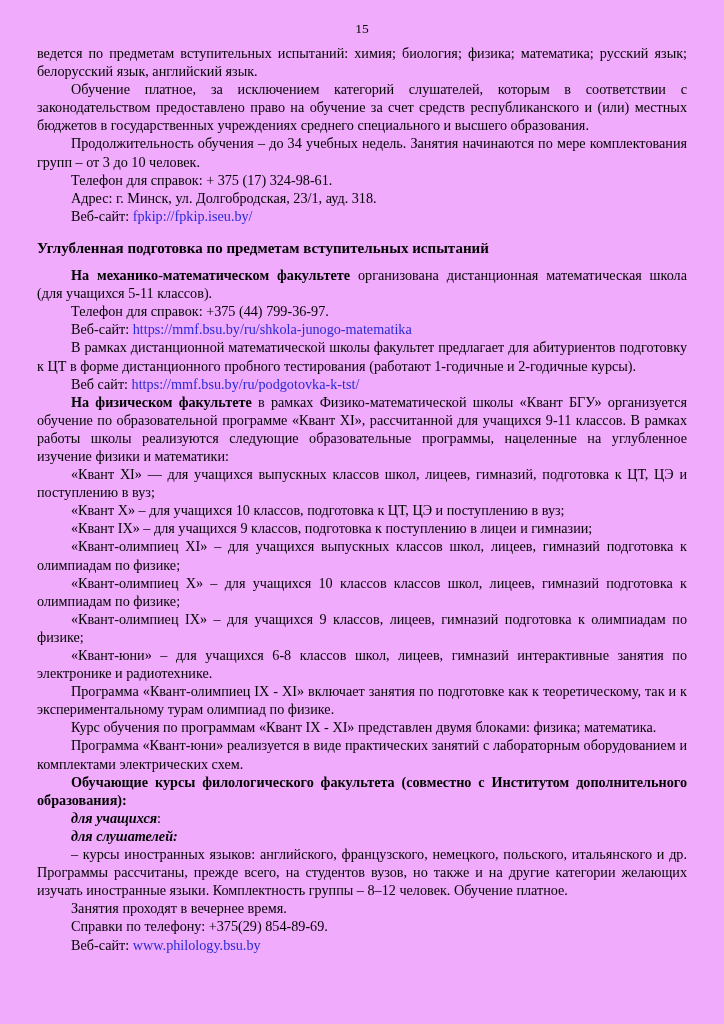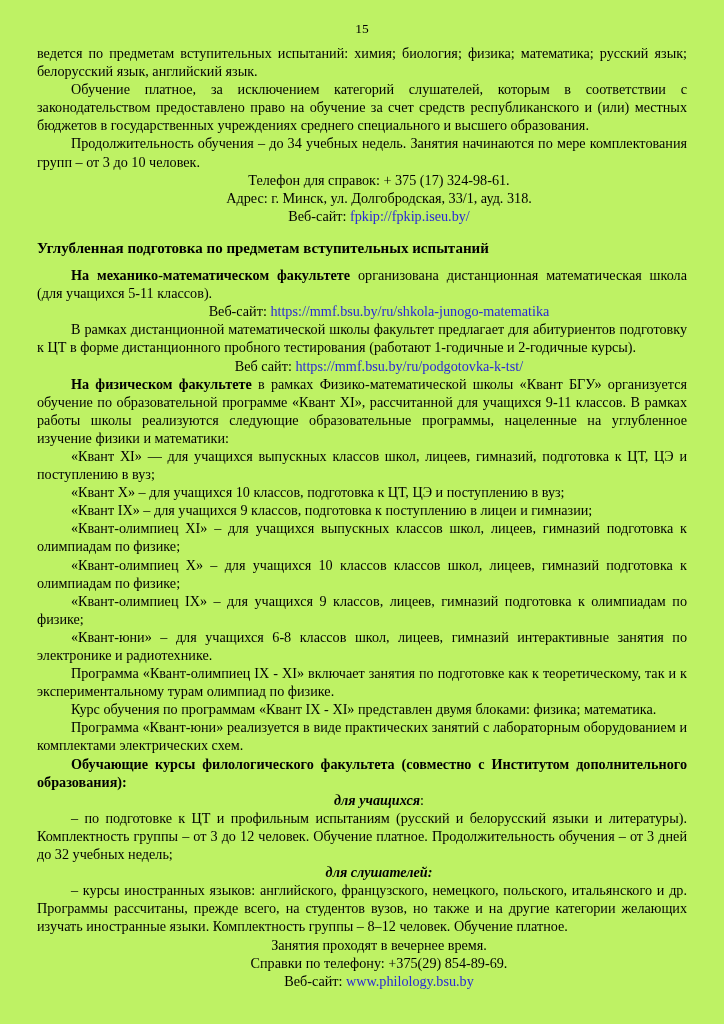--- a/index.html
+++ b/index.html
@@ -12,21 +12,21 @@
     width: 724px;
     height: 1024px;
     overflow: hidden;
     font-family: "Liberation Serif", "DejaVu Serif", serif;
     color: #000000;
   }
   .page {
     position: relative;
     width: 724px;
     height: 1024px;
-    background: #bef264;
+    background: #f0abfc;
     box-sizing: border-box;
   }
   .page-number {
     position: absolute;
     top: 21px;
     left: 0;
     width: 724px;
     text-align: center;
     font-size: 13.5px;
     line-height: 16px;
@@ -45,21 +45,21 @@
     text-align: justify;
     text-justify: inter-word;
     text-indent: 34px;
     hyphens: none;
     word-spacing: 0px;
   }
   p.noindent {
     text-indent: 0;
   }
   p.flush {
-    text-align: center;
+    text-align: left;
   }
   h2.section-heading {
     margin: 0;
     padding-top: 14px;
     padding-bottom: 9px;
     font-size: 15px;
     line-height: 18.1px;
     font-weight: bold;
     text-align: left;
     text-indent: 0;
@@ -76,41 +76,41 @@
 
 <div class="page">
 
   <div class="page-number">15</div>
 
   <div class="body-col" id="body-col">
       <p class="para noindent" id="p-subjects"><span>ведется по предметам вступительных испытаний: химия; биология; физика; математика; русский язык; белорусский язык, английский язык.</span></p>
       <p class="para" id="p-paid-training"><span>Обучение платное, за исключением категорий слушателей, которым в соответствии с законодательством предоставлено право на обучение за счет средств республиканского и (или) местных бюджетов в государственных учреждениях среднего специального и высшего образования.</span></p>
       <p class="para" id="p-duration"><span>Продолжительность обучения – до 34 учебных недель. Занятия начинаются по мере комплектования групп – от 3 до 10 человек.</span></p>
       <p class="para flush" id="p-phone-fpkip"><span>Телефон для справок: + 375 (17) 324-98-61.</span></p>
-      <p class="para flush" id="p-address-fpkip"><span>Адрес: г. Минск, ул. Долгобродская, 33/1, ауд. 318.</span></p>
+      <p class="para flush" id="p-address-fpkip"><span>Адрес: г. Минск, ул. Долгобродская, 23/1, ауд. 318.</span></p>
       <p class="para flush" id="p-web-fpkip"><span>Веб-сайт: </span><a class="link" href="#">fpkip://fpkip.iseu.by/</a></p>
       <h2 class="section-heading" id="h-advanced-prep"><span>Углубленная подготовка по предметам вступительных испытаний</span></h2>
       <p class="para" id="p-mechmat"><span class="b">На механико-математическом факультете</span><span> организована дистанционная математическая школа (для учащихся 5-11 классов).</span></p>
+      <p class="para flush" id="p-phone-mmf"><span>Телефон для справок: +375 (44) 799-36-97.</span></p>
       <p class="para flush" id="p-web-mmf-1"><span>Веб-сайт: </span><a class="link" href="#">https://mmf.bsu.by/ru/shkola-junogo-matematika</a></p>
       <p class="para" id="p-mmf-ct"><span>В рамках дистанционной математической школы факультет предлагает для абитуриентов подготовку к ЦТ в форме дистанционного пробного тестирования (работают 1-годичные и 2-годичные курсы).</span></p>
       <p class="para flush" id="p-web-mmf-2"><span>Веб сайт: </span><a class="link" href="#">https://mmf.bsu.by/ru/podgotovka-k-tst/</a></p>
       <p class="para" id="p-physics-kvant"><span class="b">На физическом факультете</span><span> в рамках Физико-математической школы «Квант БГУ» организуется обучение по образовательной программе «Квант XI», рассчитанной для учащихся 9-11 классов. В рамках работы школы реализуются следующие образовательные программы, нацеленные на углубленное изучение физики и математики:</span></p>
       <p class="para" id="p-kvant-xi"><span>«Квант XI» — для учащихся выпускных классов школ, лицеев, гимназий, подготовка к ЦТ, ЦЭ и поступлению в вуз;</span></p>
       <p class="para" id="p-kvant-x"><span>«Квант X» – для учащихся 10 классов, подготовка к ЦТ, ЦЭ и поступлению в вуз;</span></p>
       <p class="para" id="p-kvant-ix"><span>«Квант IX» – для учащихся 9 классов, подготовка к поступлению в лицеи и гимназии;</span></p>
       <p class="para" id="p-kvant-olymp-xi"><span>«Квант-олимпиец XI» – для учащихся выпускных классов школ, лицеев, гимназий подготовка к олимпиадам по физике;</span></p>
       <p class="para" id="p-kvant-olymp-x"><span>«Квант-олимпиец X» – для учащихся 10 классов классов школ, лицеев, гимназий подготовка к олимпиадам по физике;</span></p>
       <p class="para" id="p-kvant-olymp-ix"><span>«Квант-олимпиец IX» – для учащихся 9 классов, лицеев, гимназий подготовка к олимпиадам по физике;</span></p>
       <p class="para" id="p-kvant-juni"><span>«Квант-юни» – для учащихся 6-8 классов школ, лицеев, гимназий интерактивные занятия по электронике и радиотехнике.</span></p>
       <p class="para" id="p-program-olymp"><span>Программа «Квант-олимпиец IX - XI» включает занятия по подготовке как к теоретическому, так и к экспериментальному турам олимпиад по физике.</span></p>
       <p class="para" id="p-course-blocks"><span>Курс обучения по программам «Квант IX - XI» представлен двумя блоками: физика; математика.</span></p>
       <p class="para" id="p-program-juni"><span>Программа «Квант-юни» реализуется в виде практических занятий с лабораторным оборудованием и комплектами электрических схем.</span></p>
       <p class="para" id="p-philology-courses"><span class="b">Обучающие курсы филологического факультета (совместно с Институтом дополнительного образования):</span></p>
       <p class="para flush" id="p-for-pupils-label"><span class="bi">для учащихся</span><span>:</span></p>
-      <p class="para" id="p-pupils-detail"><span>– по подготовке к ЦТ и профильным испытаниям (русский и белорусский языки и литературы). Комплектность группы – от 3 до 12 человек. Обучение платное. Продолжительность обучения – от 3 дней до 32 учебных недель;</span></p>
       <p class="para flush" id="p-for-listeners-label"><span class="bi">для слушателей:</span></p>
       <p class="para" id="p-listeners-detail"><span>– курсы иностранных языков: английского, французского, немецкого, польского, итальянского и др. Программы рассчитаны, прежде всего, на студентов вузов, но также и на другие категории желающих изучать иностранные языки. Комплектность группы – 8–12 человек. Обучение платное.</span></p>
       <p class="para flush" id="p-evening-classes"><span>Занятия проходят в вечернее время.</span></p>
       <p class="para flush" id="p-phone-philology"><span>Справки по телефону: +375(29) 854-89-69.</span></p>
       <p class="para flush" id="p-web-philology"><span>Веб-сайт: </span><a class="link" href="#">www.philology.bsu.by</a></p>
     </div>
 
 </div>
 
 </body></html>

